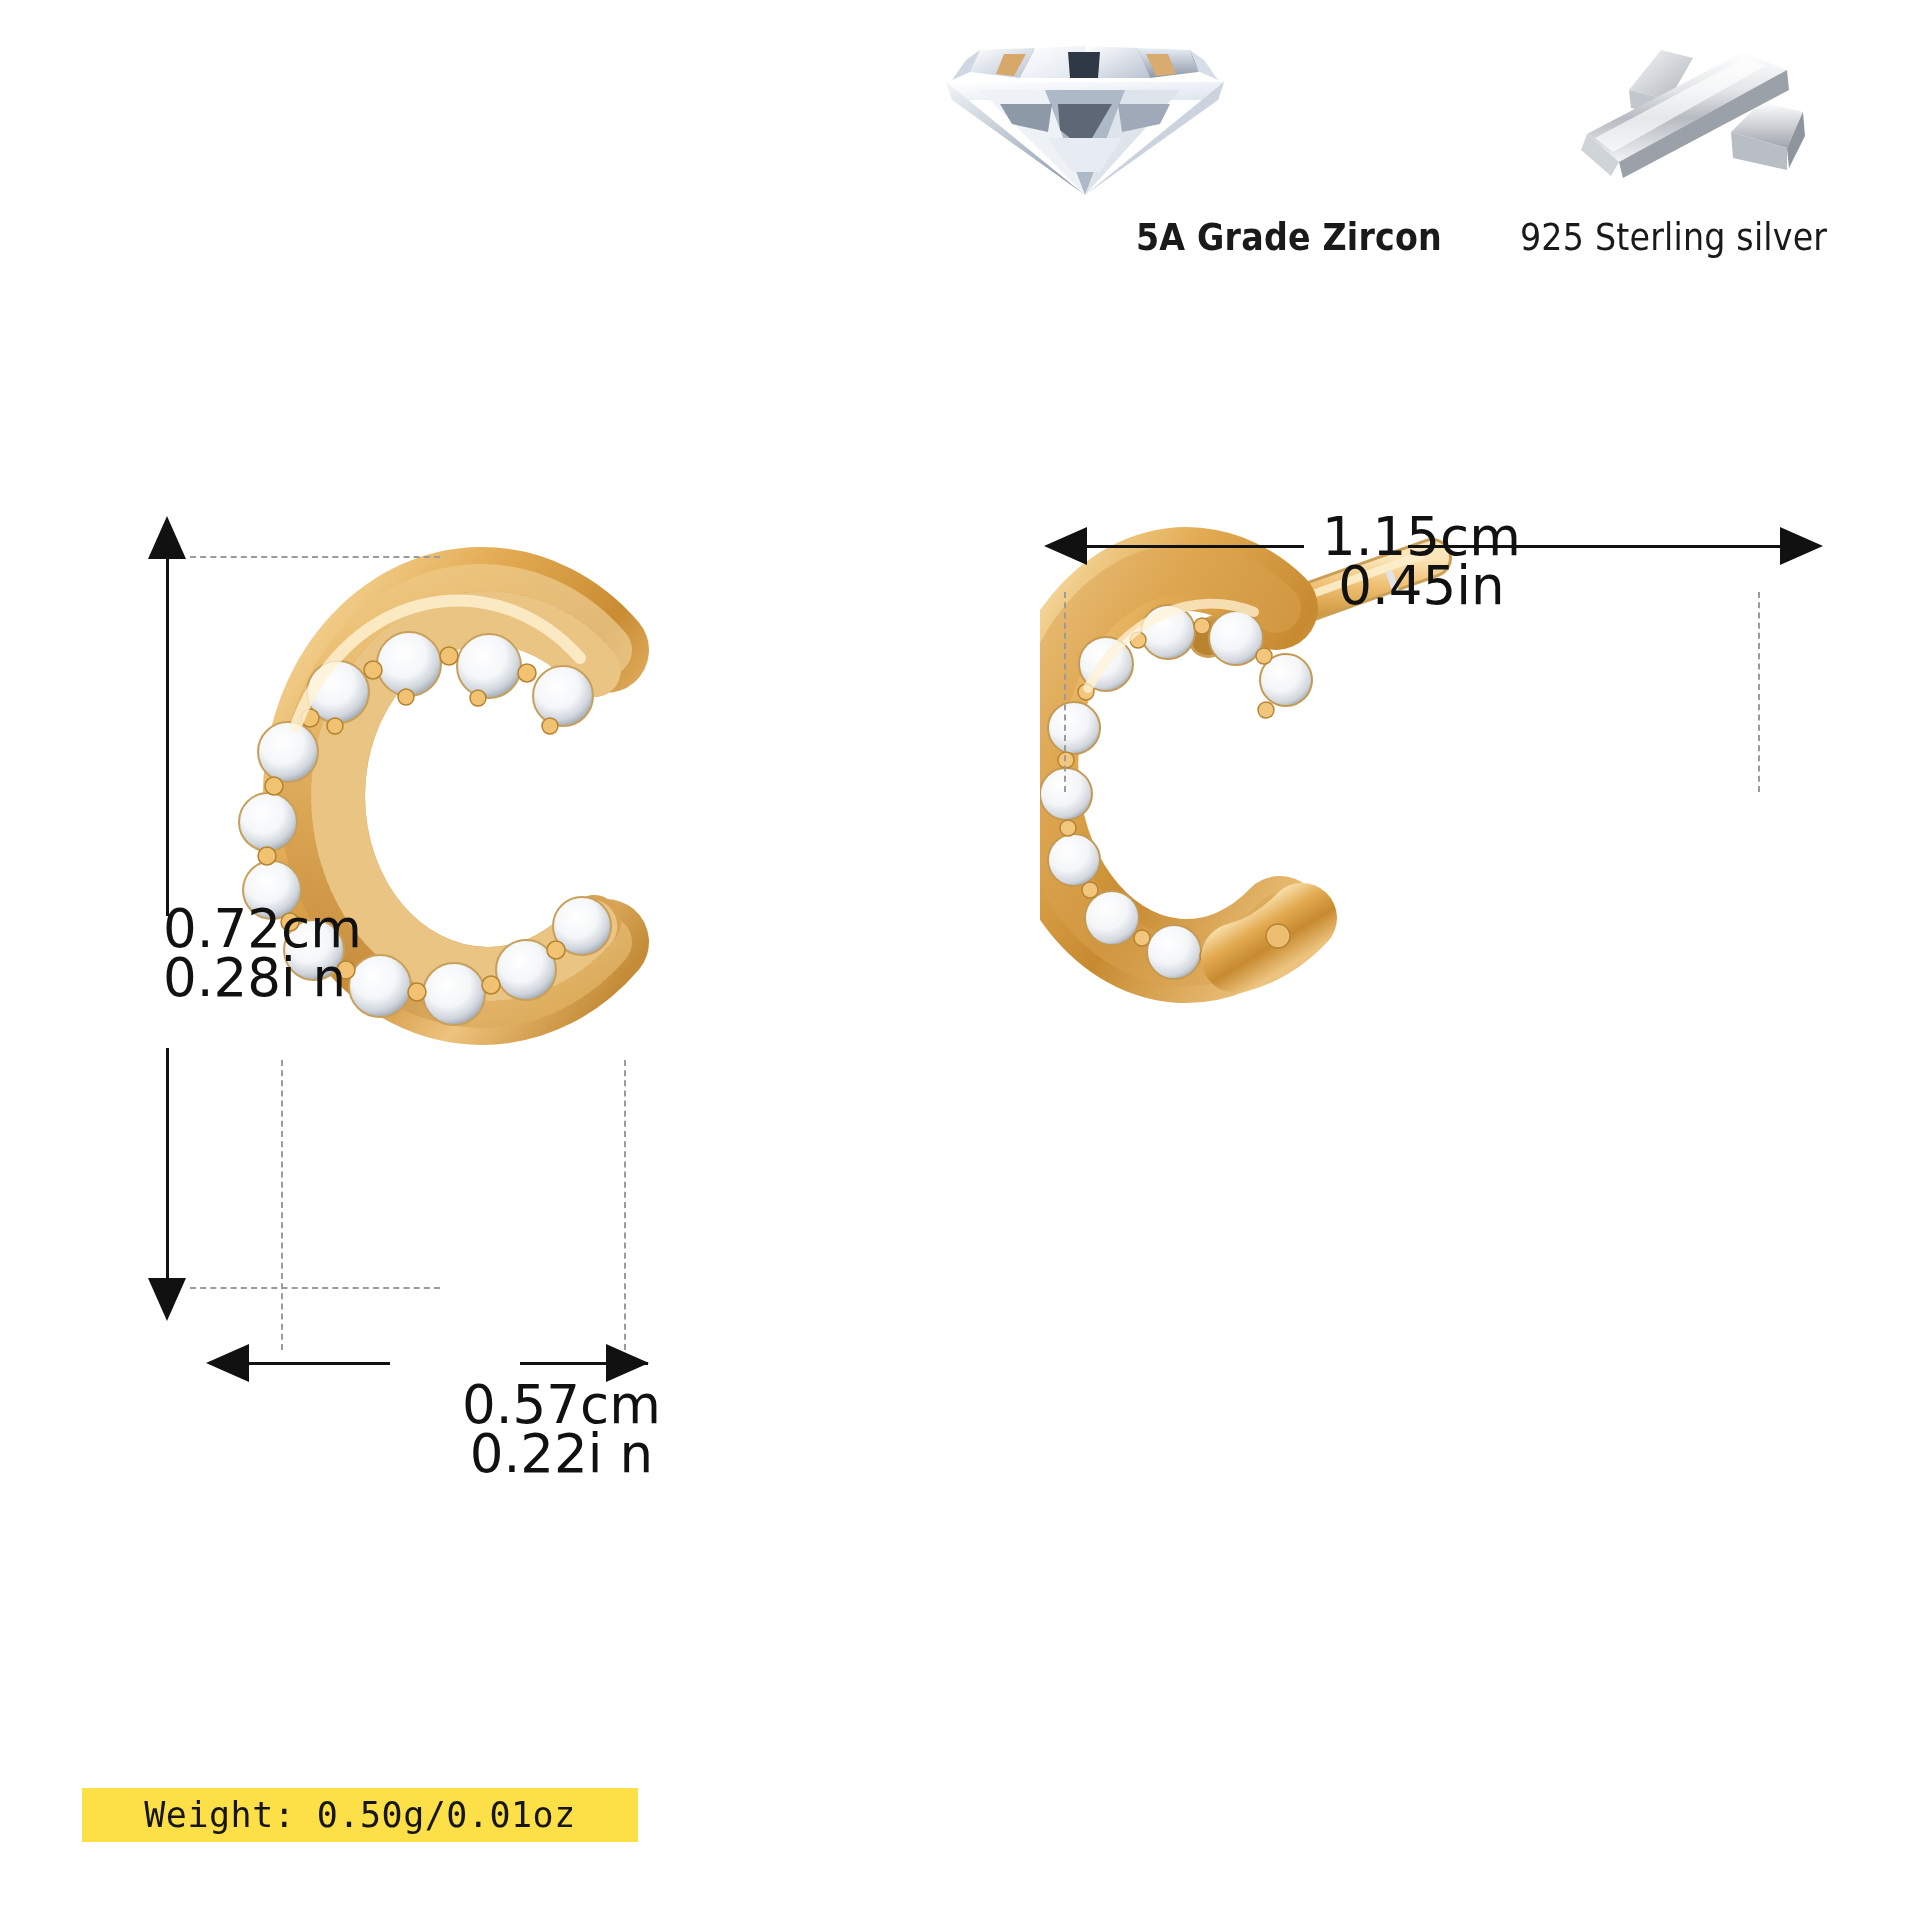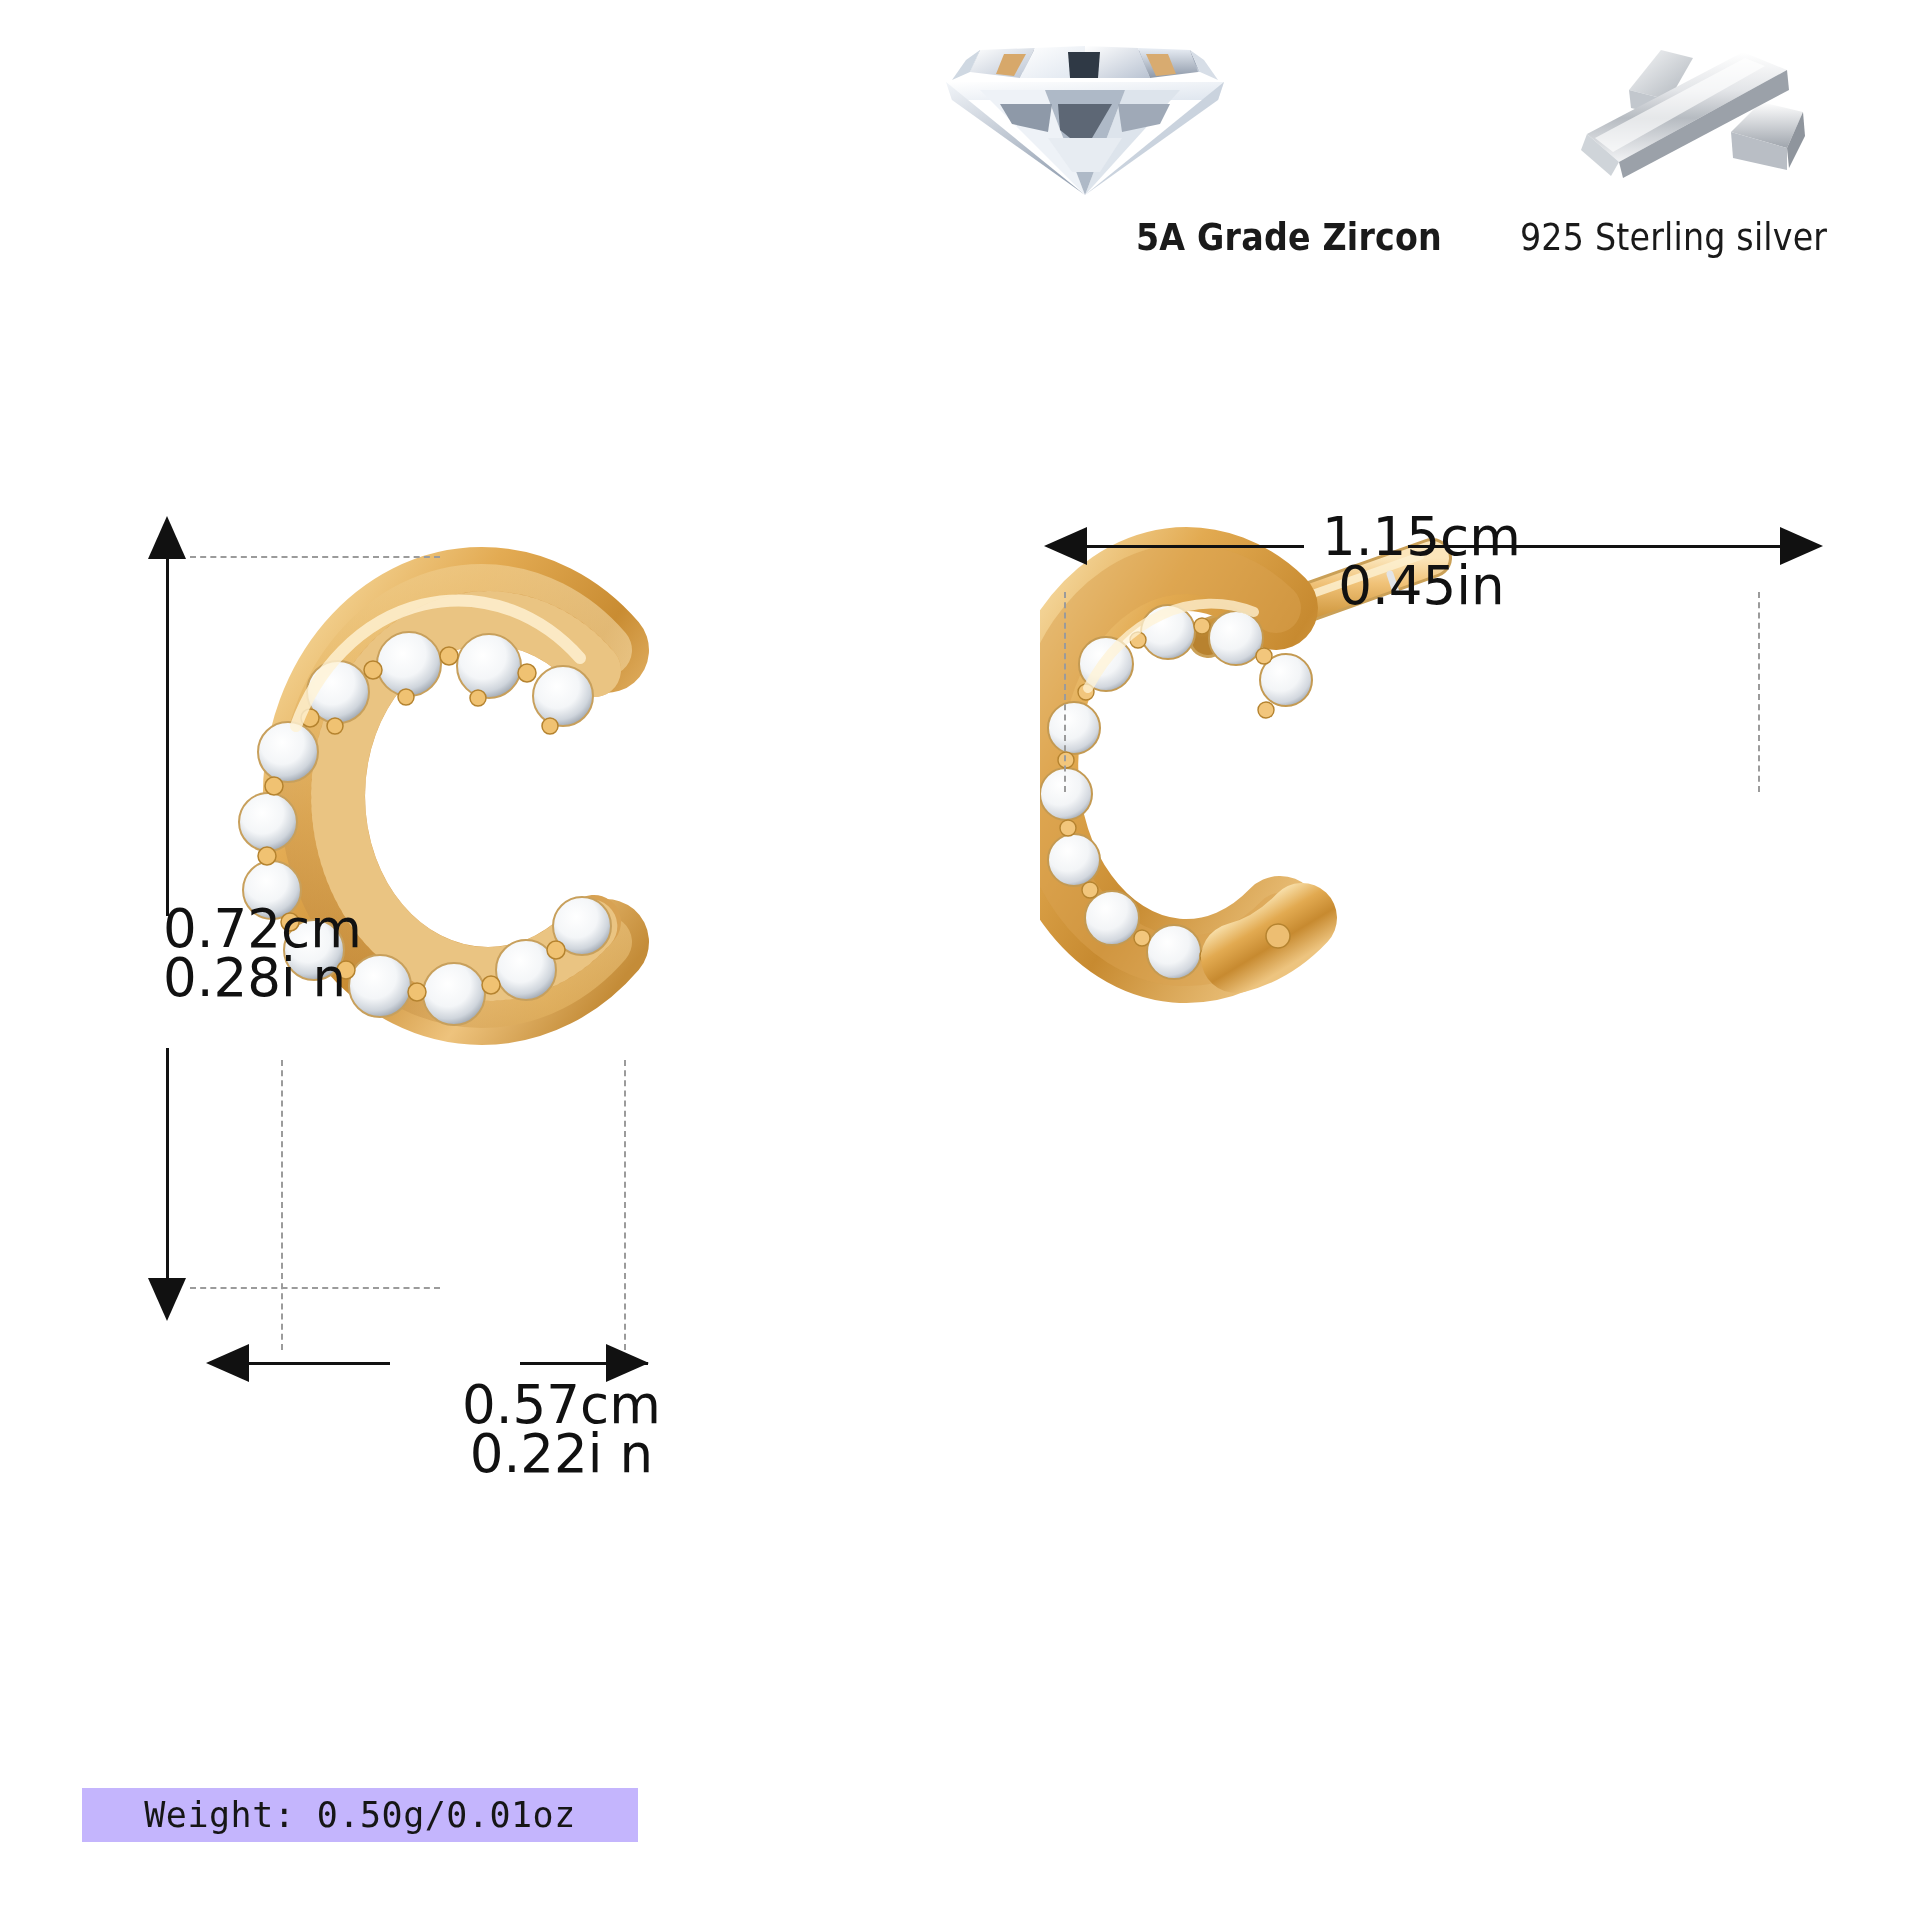--- a/index.html
+++ b/index.html
@@ -78,21 +78,21 @@
     position: absolute;
     width: 0;
     border-left: 2.5px dashed #9b9b9b;
   }
 
   
   #weight-band {
     position: absolute;
     left: 82px; top: 1788px;
     width: 556px; height: 54px;
-    background: #c4b5fd;
+    background: #fde047;
     display: flex;
     align-items: center;
     justify-content: center;
   }
   #weight-text {
     font-family: "DejaVu Sans Mono", "Liberation Mono", monospace;
     font-size: 35px;
     color: #161616;
     white-space: nowrap;
     letter-spacing: 0.5px;

